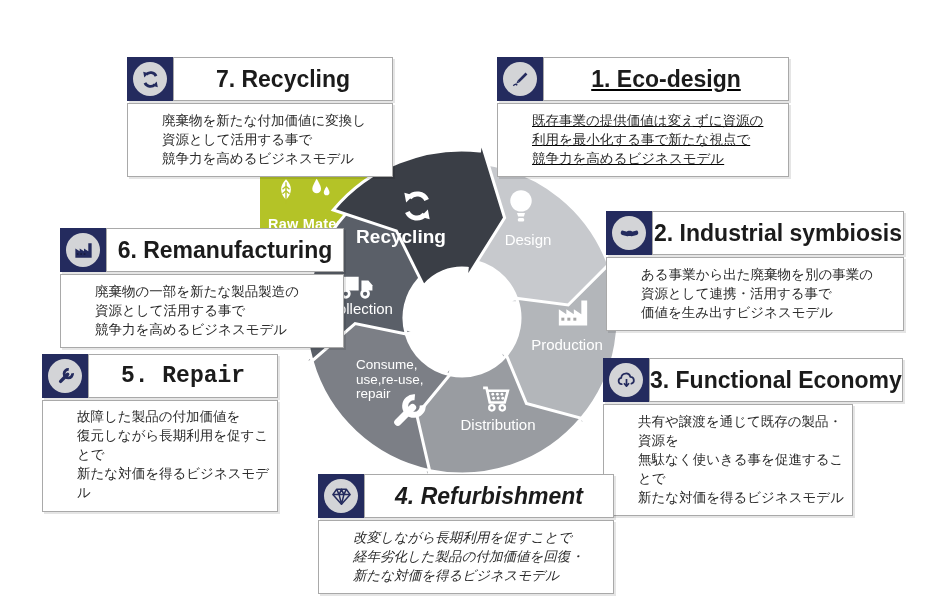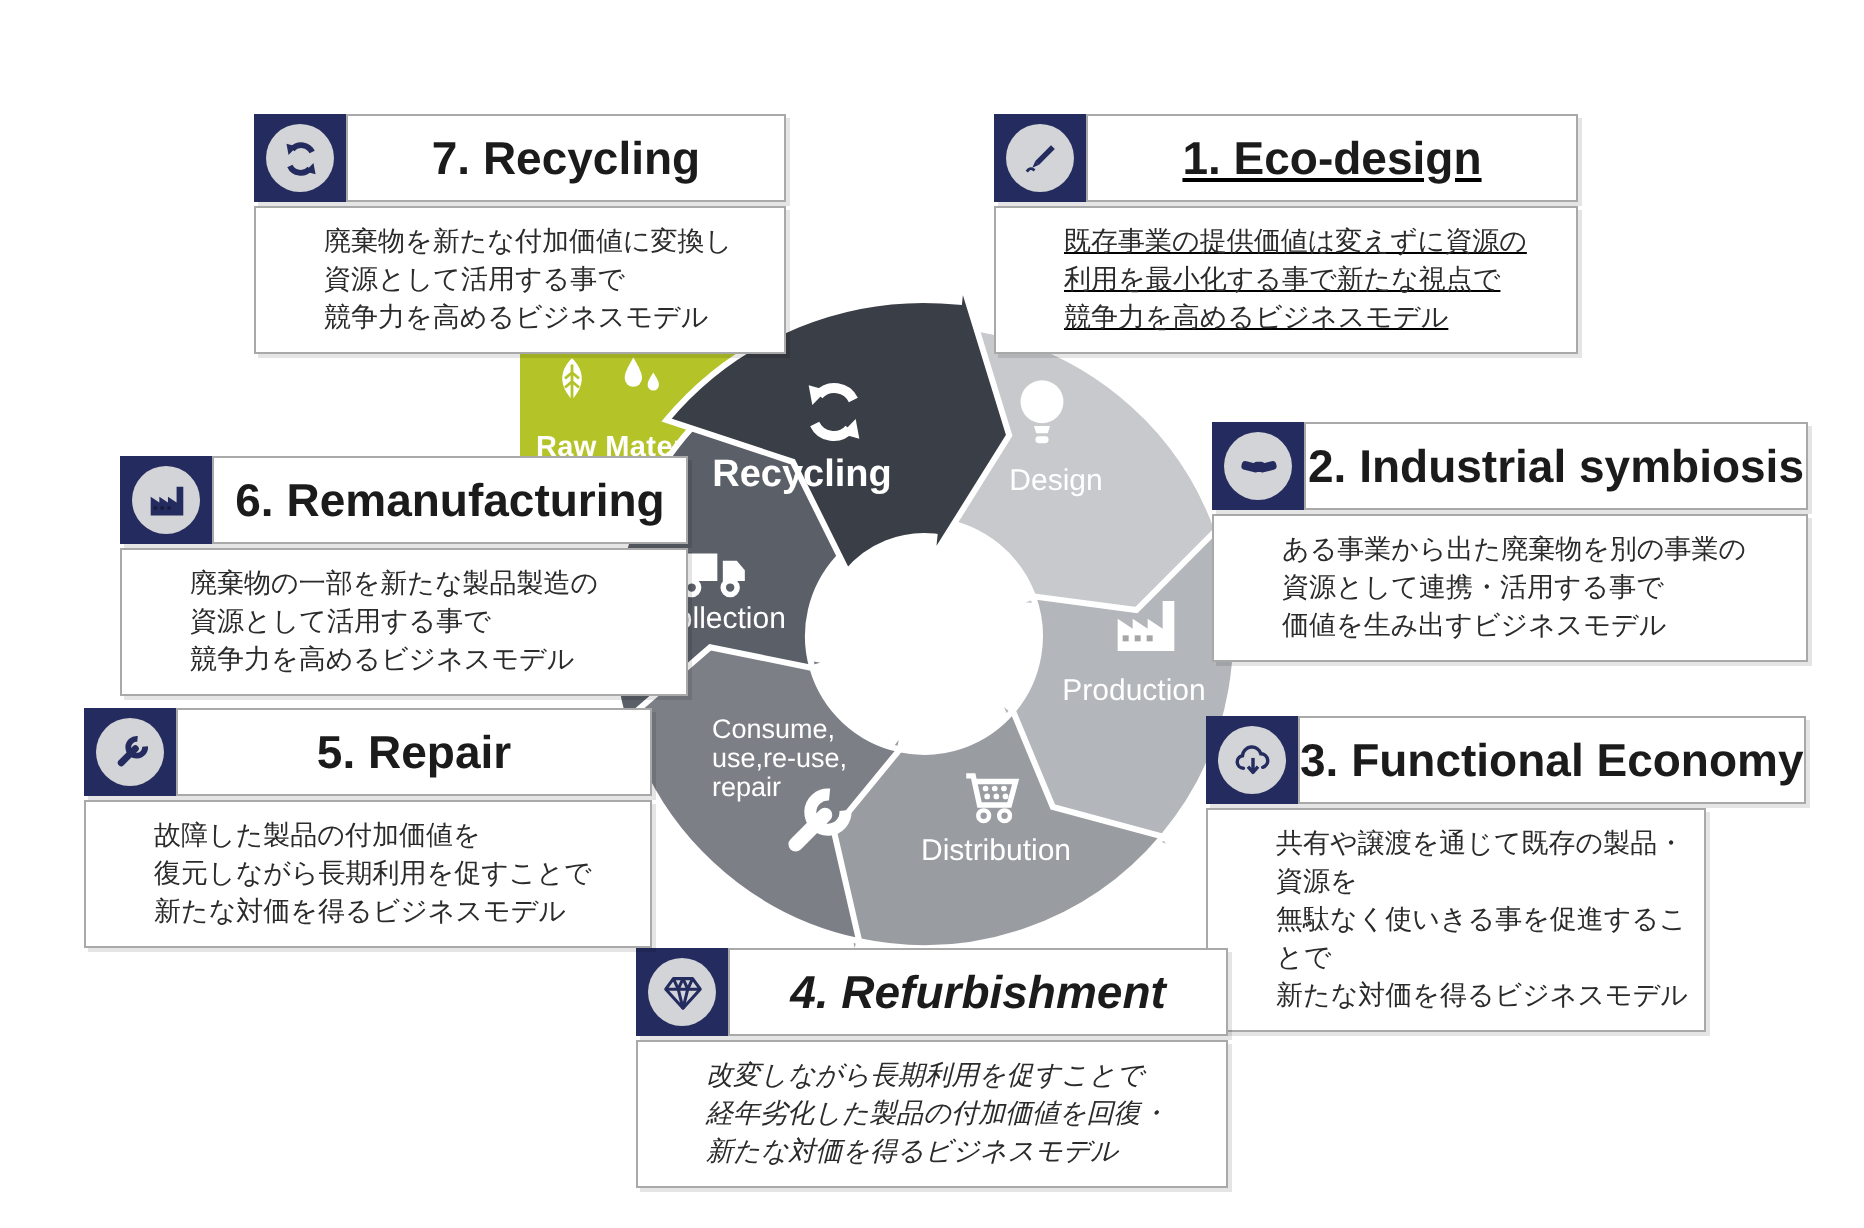--- a/index.html
+++ b/index.html
@@ -244,21 +244,21 @@
       </div>
       <div class="card-titlebar">4. Refurbishment</div>
     </div>
     <div class="card-body">
       <div>改変しながら長期利用を促すことで</div>
       <div>経年劣化した製品の付加価値を回復・</div>
       <div>新たな対価を得るビジネスモデル</div>
     </div>
   </div>
 
-  <div class="card" style="left:42px;top:354px;width:284px;">
+  <div class="card" style="left:42px;top:354px;width:236px;font-family:Liberation Mono, monospace;">
     <div class="card-header">
       <div class="icon-square">
         <div class="icon-circle">
             <svg>
               <use href="#sym-wrench"></use>
             </svg>
           </div>
       </div>
       <div class="card-titlebar">5. Repair</div>
     </div>

